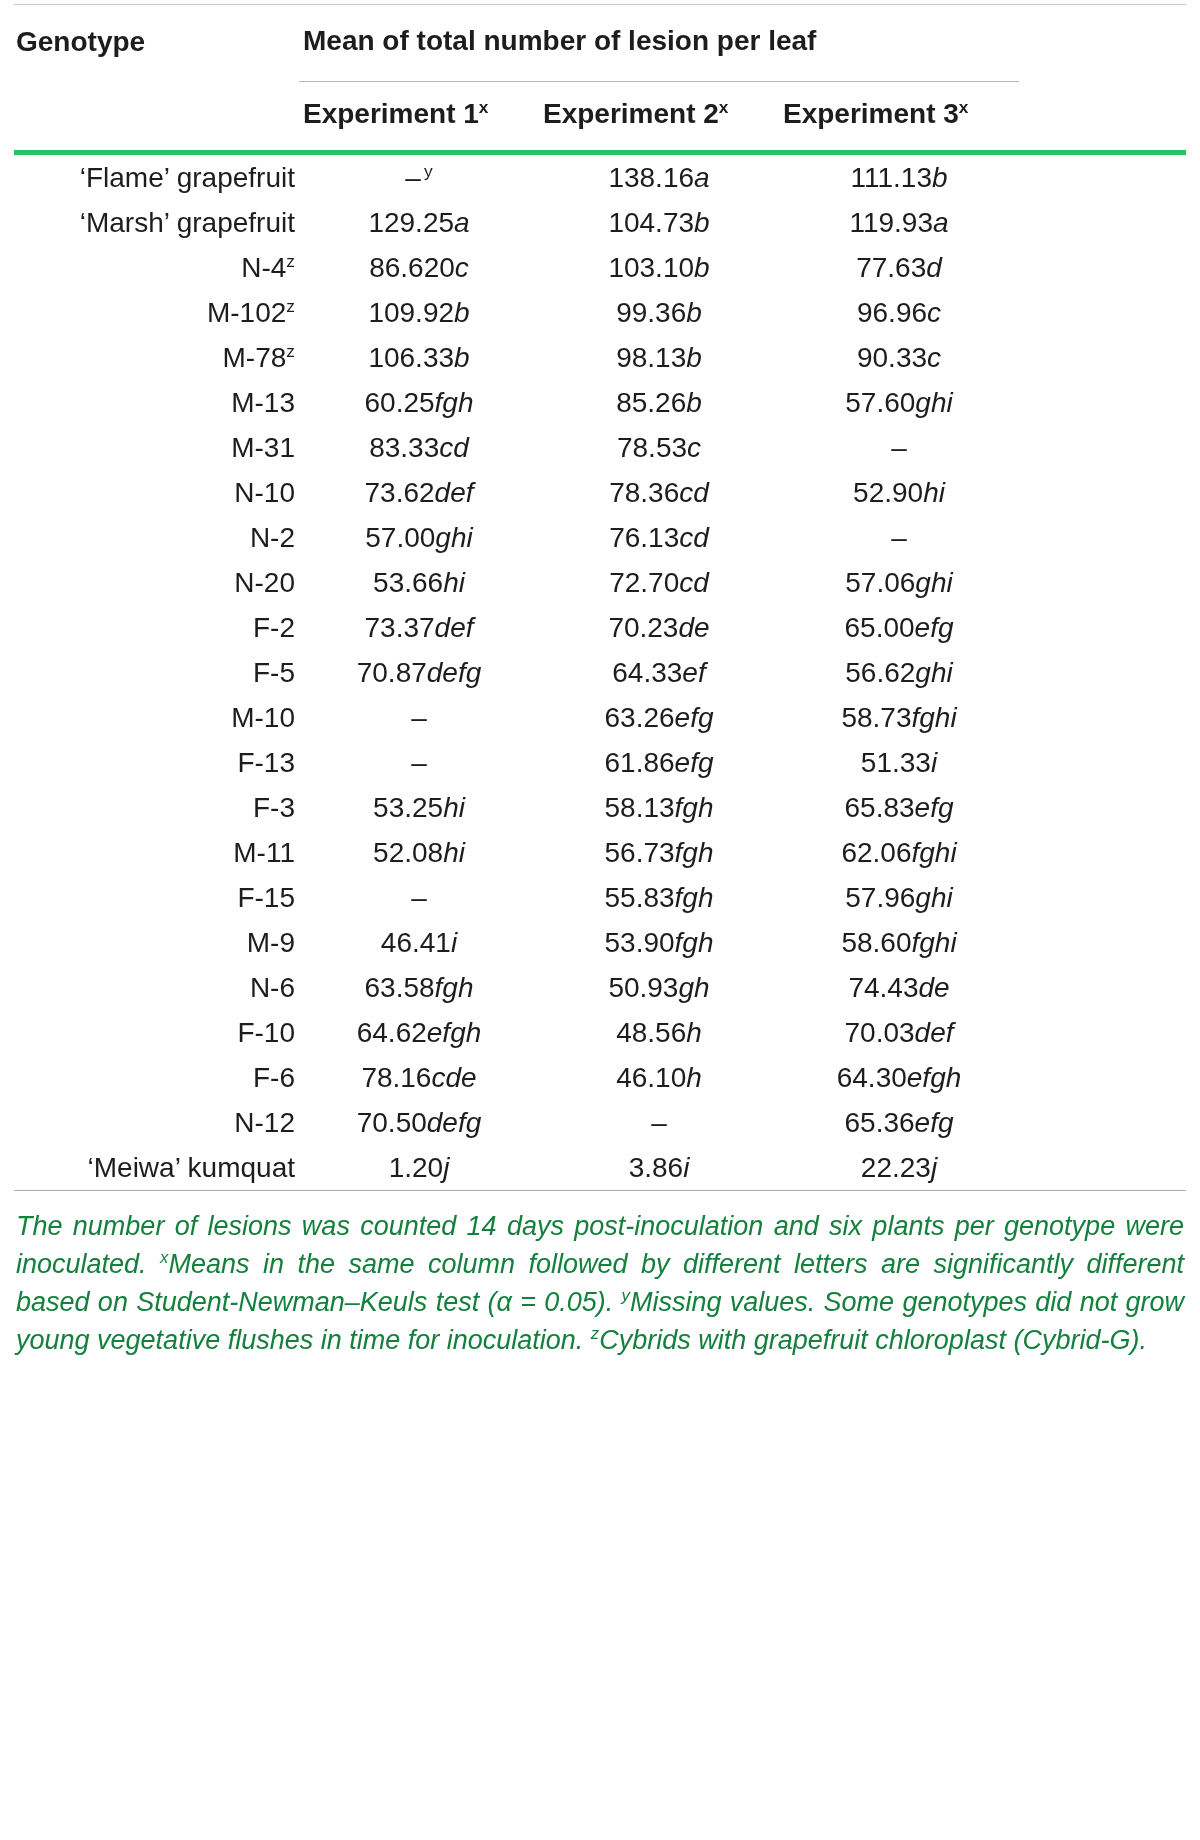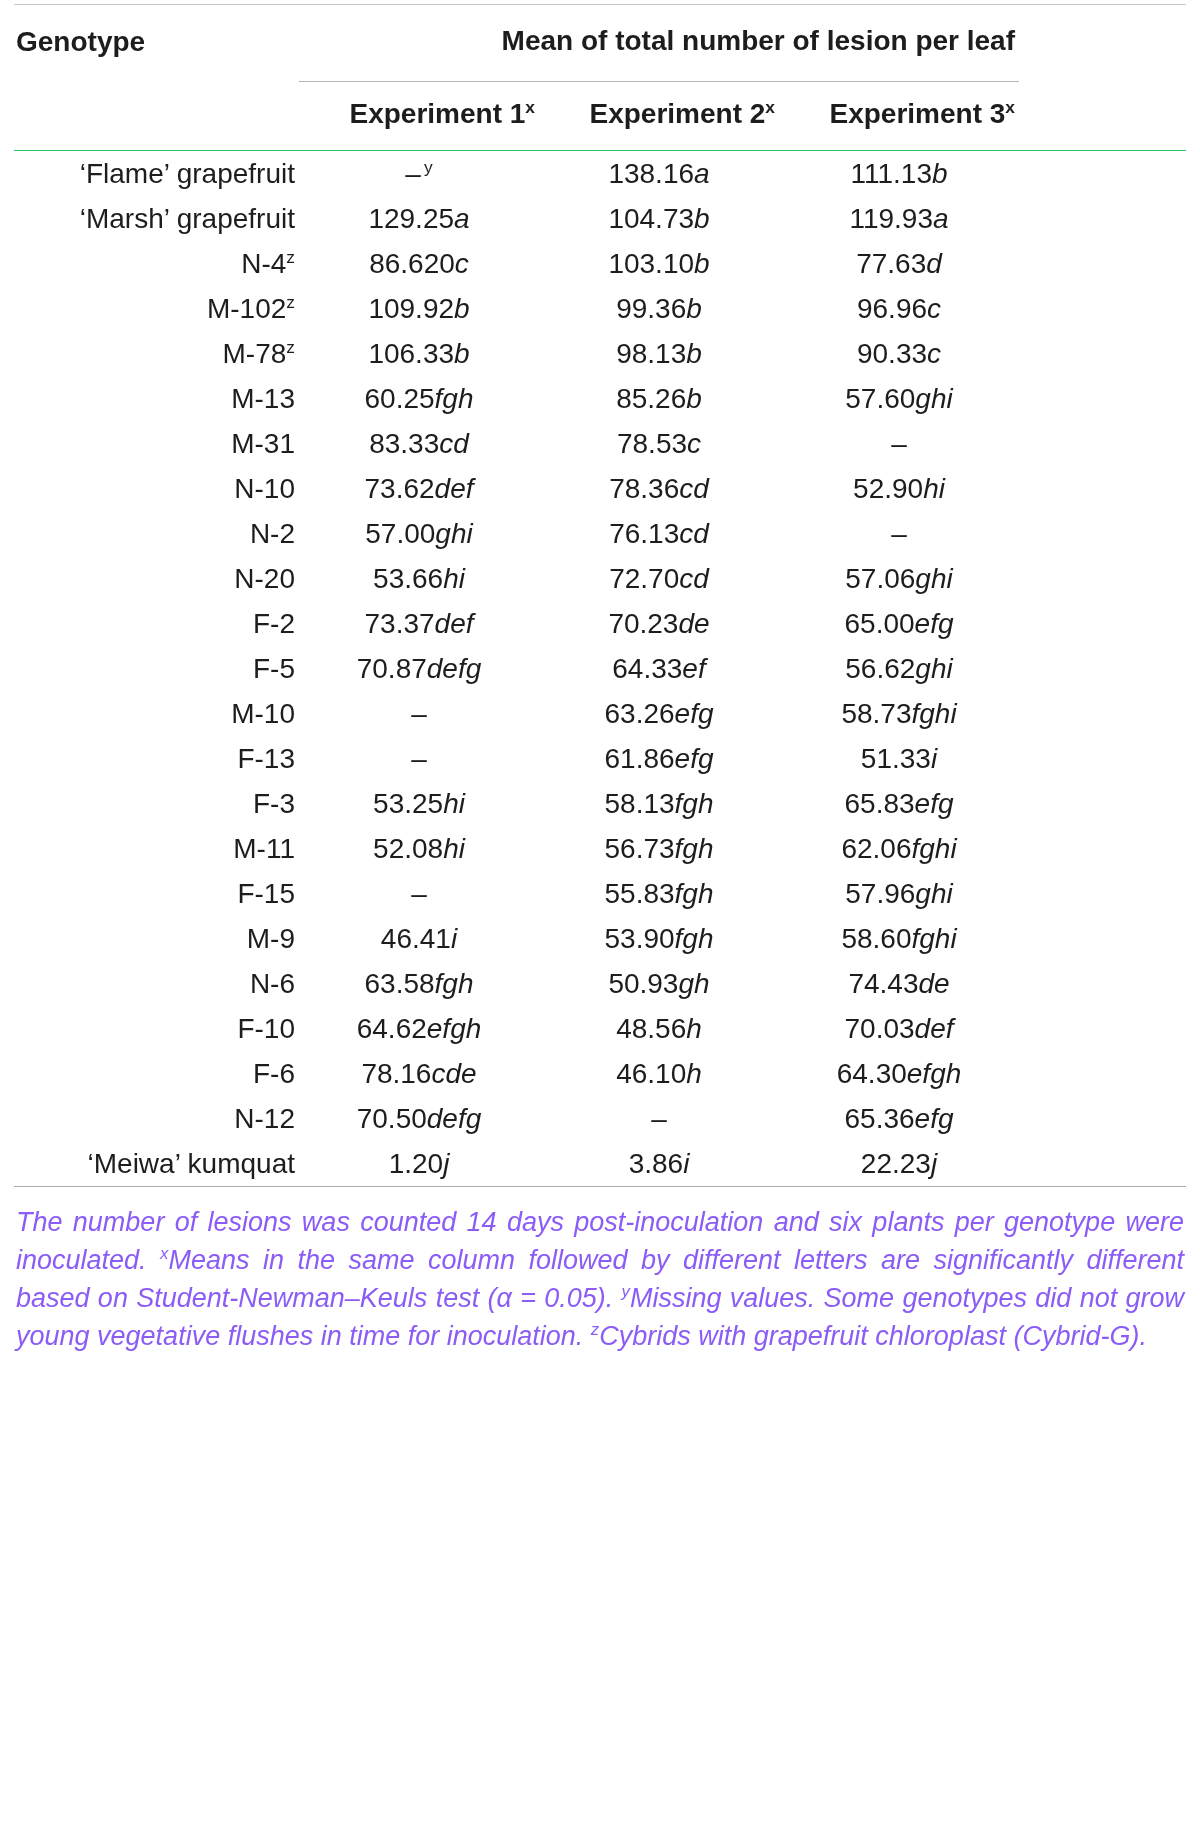--- a/index.html
+++ b/index.html
@@ -15,25 +15,25 @@
     width: 100%;
     border-collapse: collapse;
     table-layout: fixed;
     border-top: 1px solid #c9c9c9;
     border-bottom: 1px solid #ababab;
   }
   col.c-genotype { width: 285px; }
   col.c-exp { width: 240px; }
   col.c-filler { width: auto; }
 
-  th { font-weight: bold; font-size: 28px; text-align: right; }
+  th { font-weight: bold; font-size: 28px; text-align: left; }
   .header-top th { padding: 20px 4px 24px 4px; vertical-align: bottom; }
   th.genotype-h { text-align: left; padding-left: 2px; }
   th.span-h { border-bottom: 1px solid #b5b5b5; }
-  .header-sub th { padding: 16px 4px 20px 4px; border-bottom: 1px solid #22c55e; }
+  .header-sub th { padding: 16px 4px 20px 4px; border-bottom: 5px solid #22c55e; }
 
   tbody td {
     font-size: 28px;
     line-height: 31px;
     padding: 7px 4px 7px 4px;
     white-space: nowrap;
   }
   td.g-cell { text-align: right; padding-left: 2px; }
   td.v-cell { text-align: center; }
   .sig { font-style: italic; }
@@ -45,21 +45,21 @@
   }
   td.g-cell sup, .note-sup { font-weight: normal; }
   .note-sup { margin-left: 3px; }
 
   .footnote {
     margin: 16px 2px 0 2px;
     font-size: 27px;
     line-height: 38px;
     font-style: italic;
     text-align: justify;
-    color: #8b5cf6;
+    color: #15803d;
   }
   .footnote sup { font-style: italic; }
 </style>
 </head>
 <body>
 
 <div class="page">
   <table class="lesion-table">
     <colgroup>
       <col class="c-genotype">

